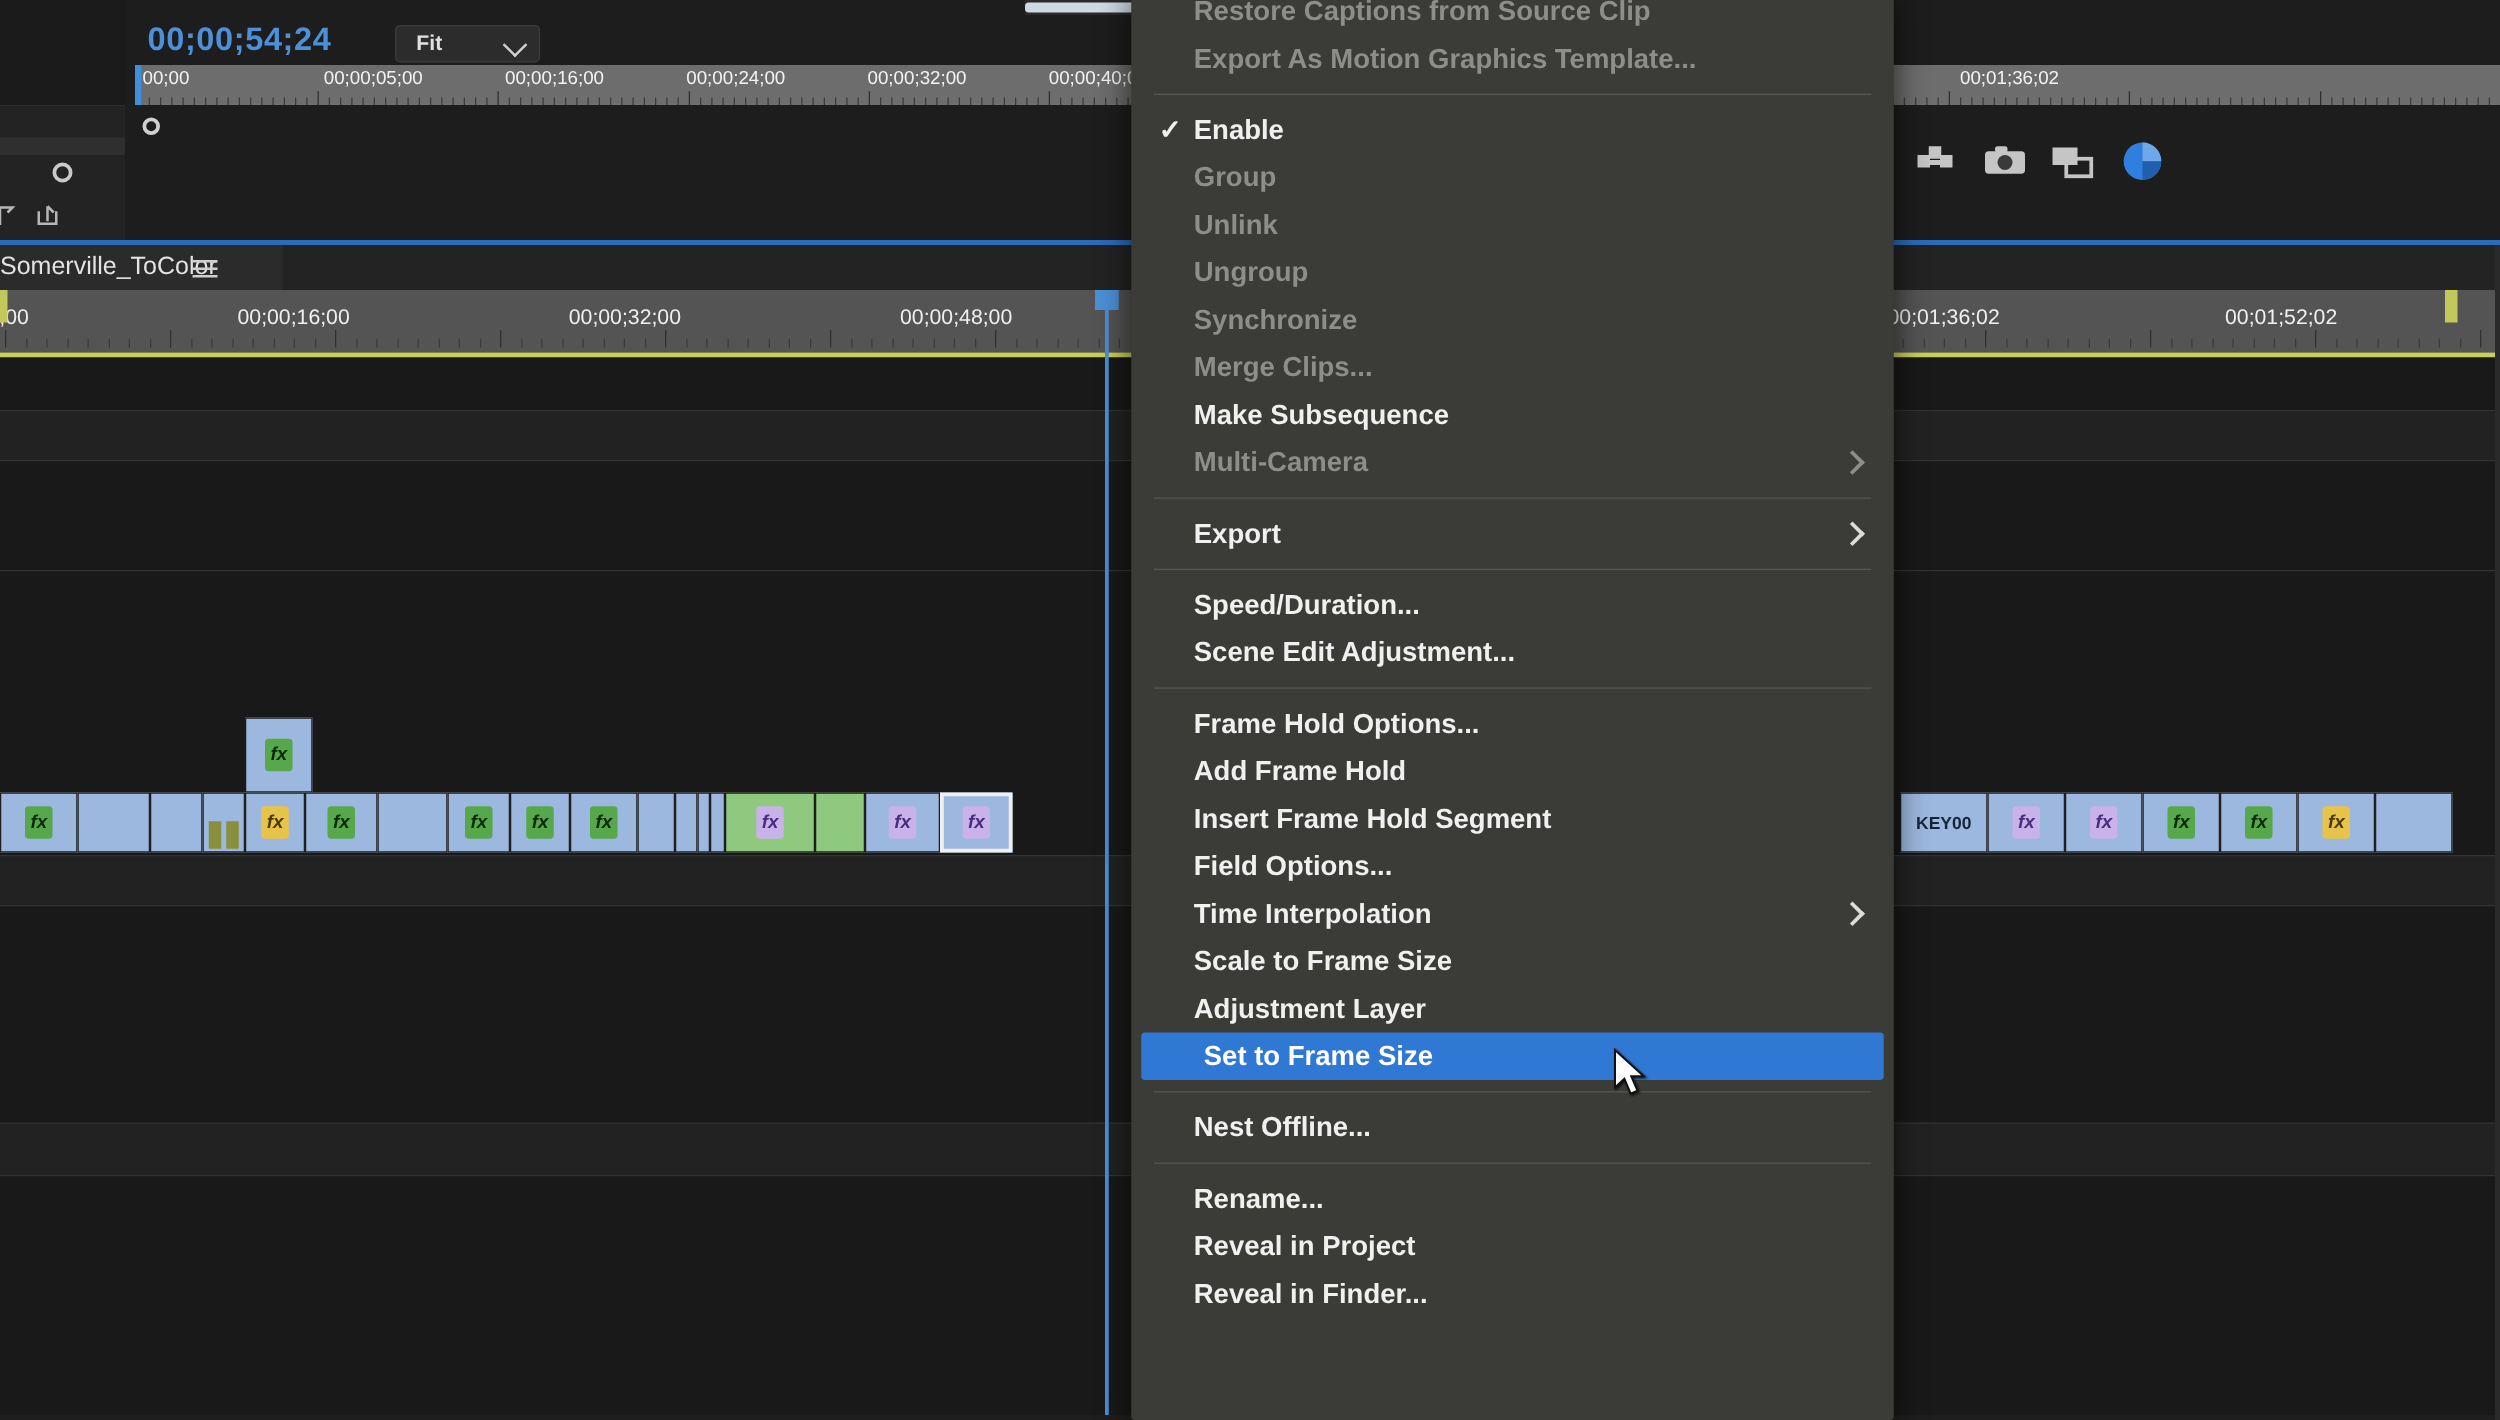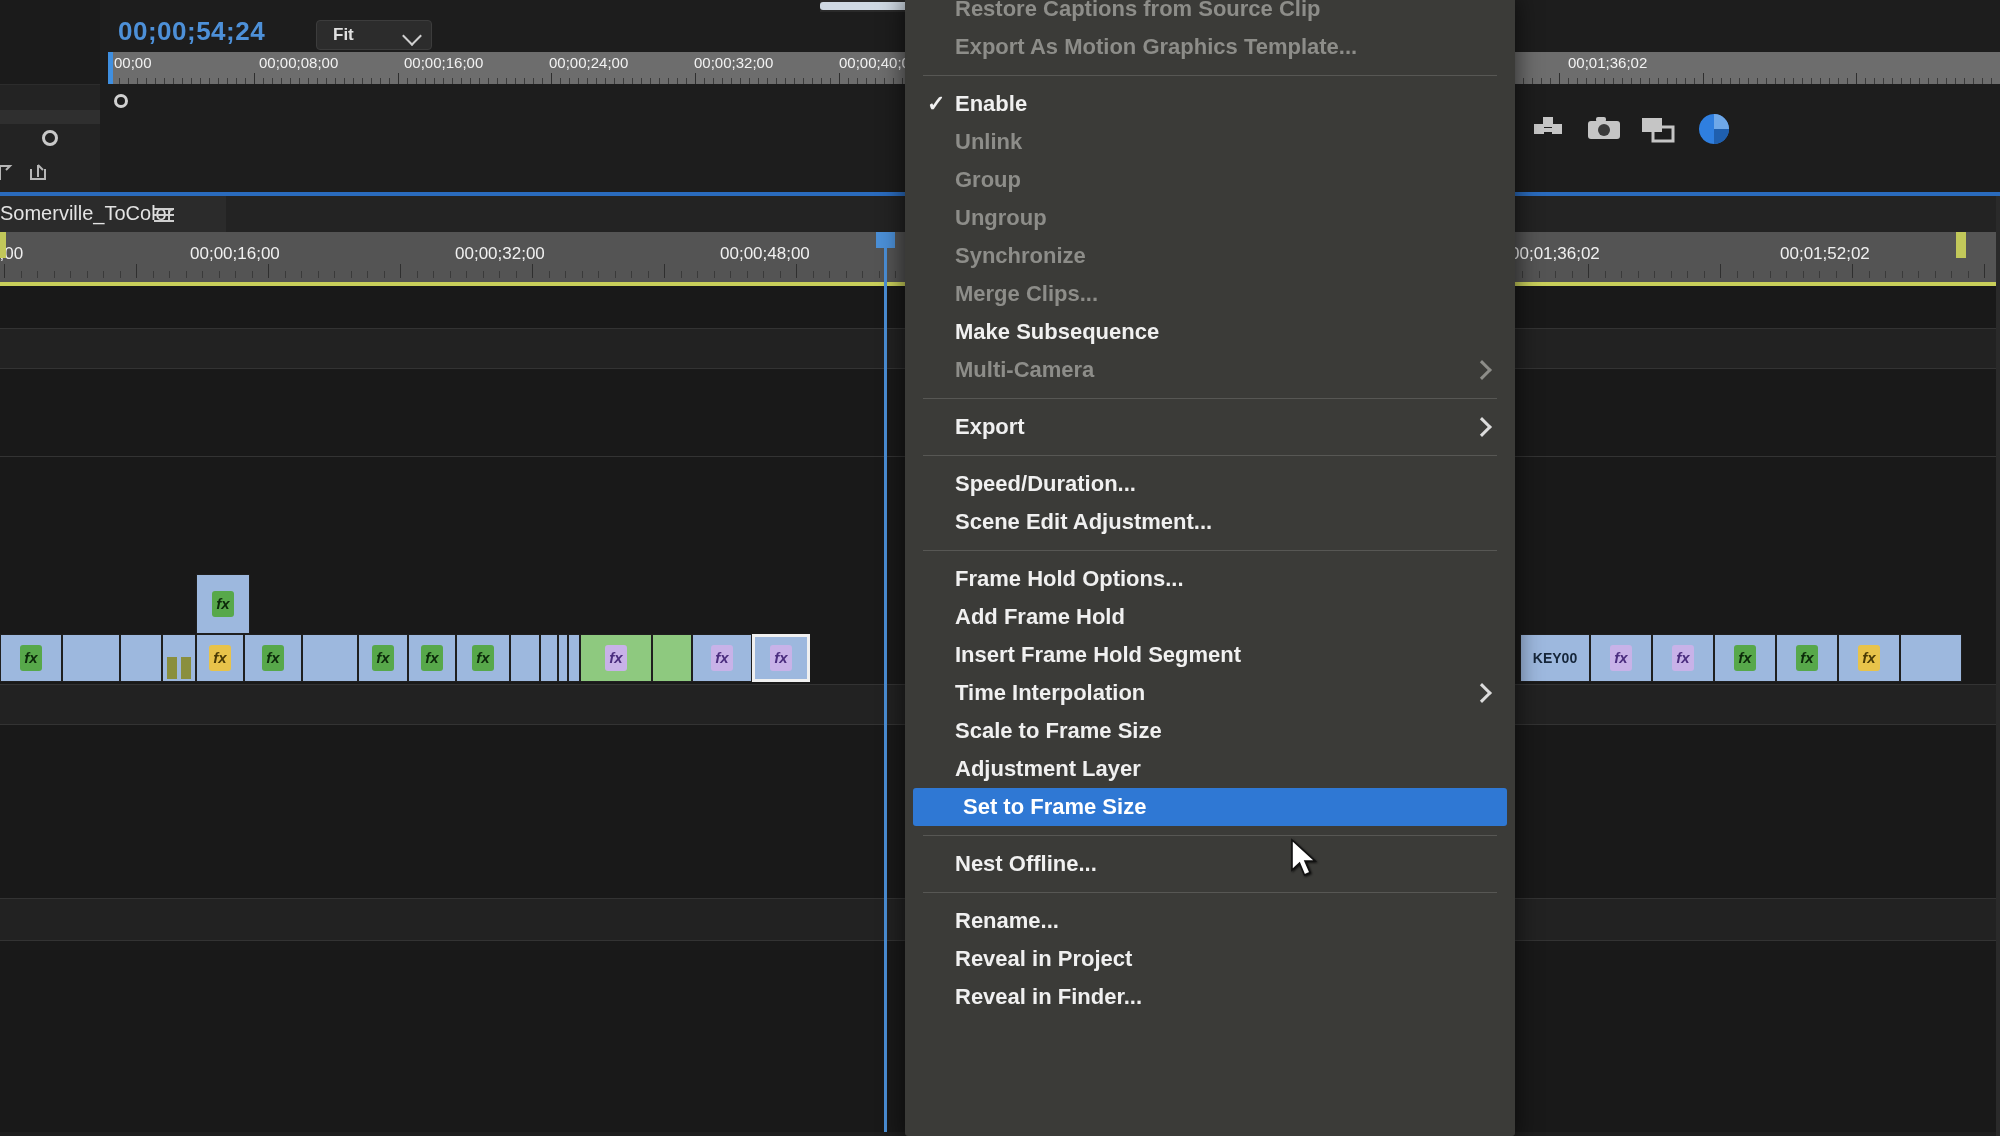--- a/index.html
+++ b/index.html
@@ -114,21 +114,21 @@
 
       <div class="mon-tc">00;00;54;24</div>
 
       <div class="fit-sel">
         <span>Fit</span>
         <div class="chev"></div>
       </div>
 
       <div class="ruler1" id="ruler1">
           <div class="lbl" style="left: 6px;">00;00</div>
-          <div class="lbl" style="left: 151px;">00;00;08;00</div>
+          <div class="lbl" style="left: 151px;">00;00;05;00</div>
           <div class="lbl" style="left: 296px;">00;00;16;00</div>
           <div class="lbl" style="left: 441px;">00;00;24;00</div>
           <div class="lbl" style="left: 586px;">00;00;32;00</div>
           <div class="lbl" style="left: 731px;">00;00;40;00</div>
           <div class="tk tkM" style="left: 2px;"></div>
           <div class="tk" style="left: 11px;"></div>
           <div class="tk" style="left: 20px;"></div>
           <div class="tk" style="left: 29px;"></div>
           <div class="tk" style="left: 38px;"></div>
           <div class="tk" style="left: 47px;"></div>
@@ -607,36 +607,37 @@
     </div>
   </div>
 
   <div class="right-edge"></div>
 
   <div class="cmenu" id="cmenu">
       <div class="mi dim"><span>Restore Captions from Source Clip</span></div>
       <div class="mi dim"><span>Export As Motion Graphics Template...</span></div>
       <div class="msep"></div>
       <div class="mi"><span class="chk">✓</span><span>Enable</span></div>
+      <div class="mi dim"><span>Group</span></div>
       <div class="mi dim"><span>Unlink</span></div>
-      <div class="mi dim"><span>Group</span></div>
       <div class="mi dim"><span>Ungroup</span></div>
       <div class="mi dim"><span>Synchronize</span></div>
       <div class="mi dim"><span>Merge Clips...</span></div>
       <div class="mi"><span>Make Subsequence</span></div>
       <div class="mi dim"><span>Multi-Camera</span><span class="arr"></span></div>
       <div class="msep"></div>
       <div class="mi"><span>Export</span><span class="arr"></span></div>
       <div class="msep"></div>
       <div class="mi"><span>Speed/Duration...</span></div>
       <div class="mi"><span>Scene Edit Adjustment...</span></div>
       <div class="msep"></div>
       <div class="mi"><span>Frame Hold Options...</span></div>
       <div class="mi"><span>Add Frame Hold</span></div>
       <div class="mi"><span>Insert Frame Hold Segment</span></div>
+      <div class="mi"><span>Field Options...</span></div>
       <div class="mi"><span>Time Interpolation</span><span class="arr"></span></div>
       <div class="mi"><span>Scale to Frame Size</span></div>
       <div class="mi"><span>Adjustment Layer</span></div>
       <div class="mi hl"><span>Set to Frame Size</span></div>
       <div class="msep"></div>
       <div class="mi"><span>Nest Offline...</span></div>
       <div class="msep"></div>
       <div class="mi"><span>Rename...</span></div>
       <div class="mi"><span>Reveal in Project</span></div>
       <div class="mi"><span>Reveal in Finder...</span></div>

